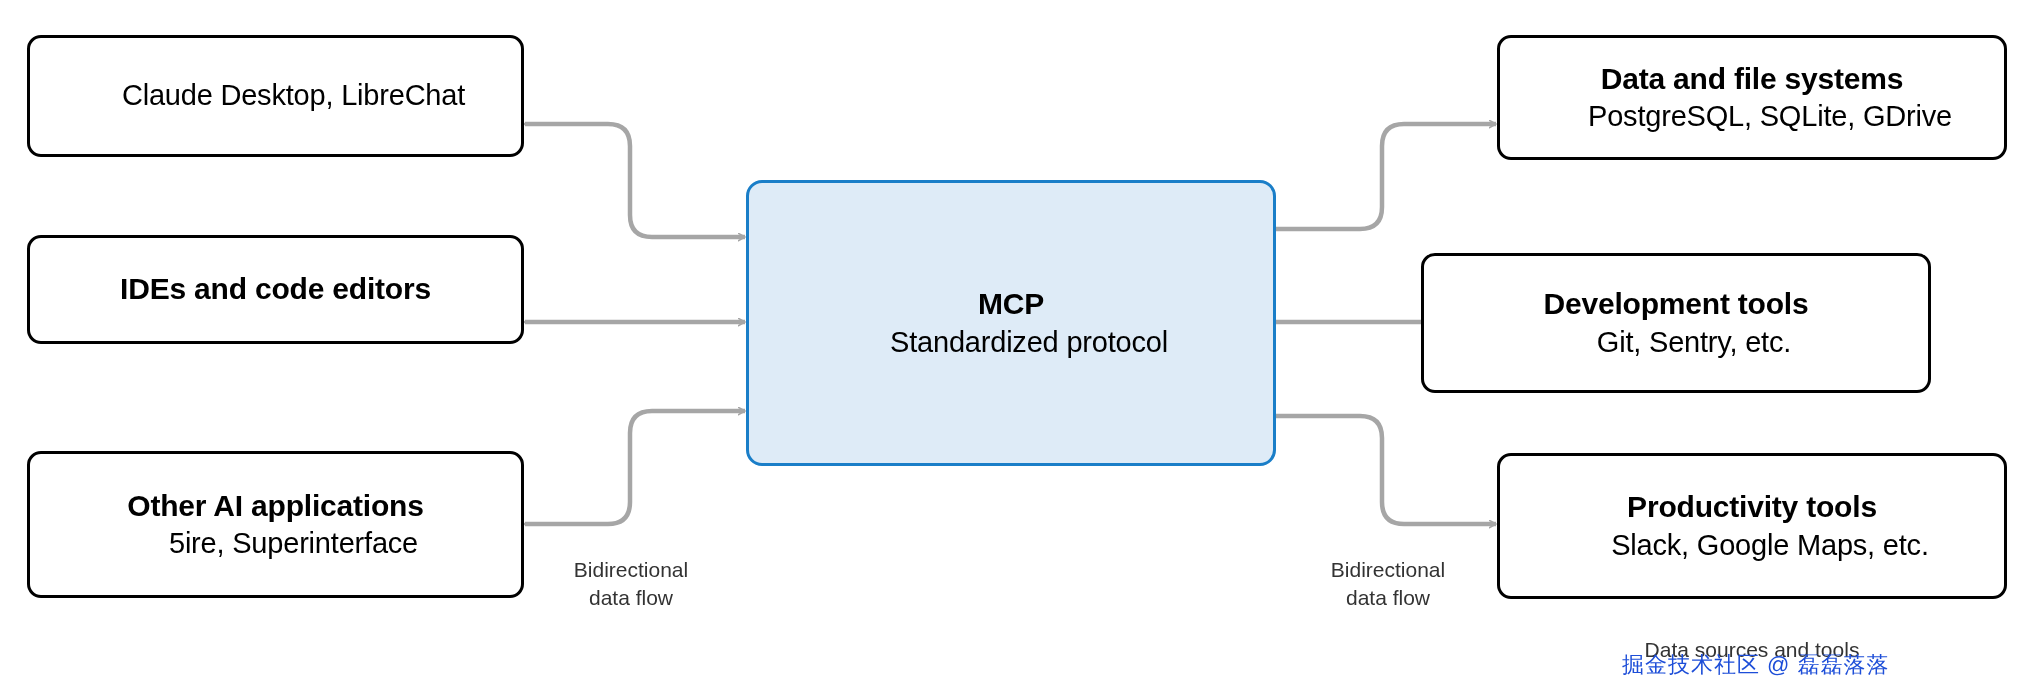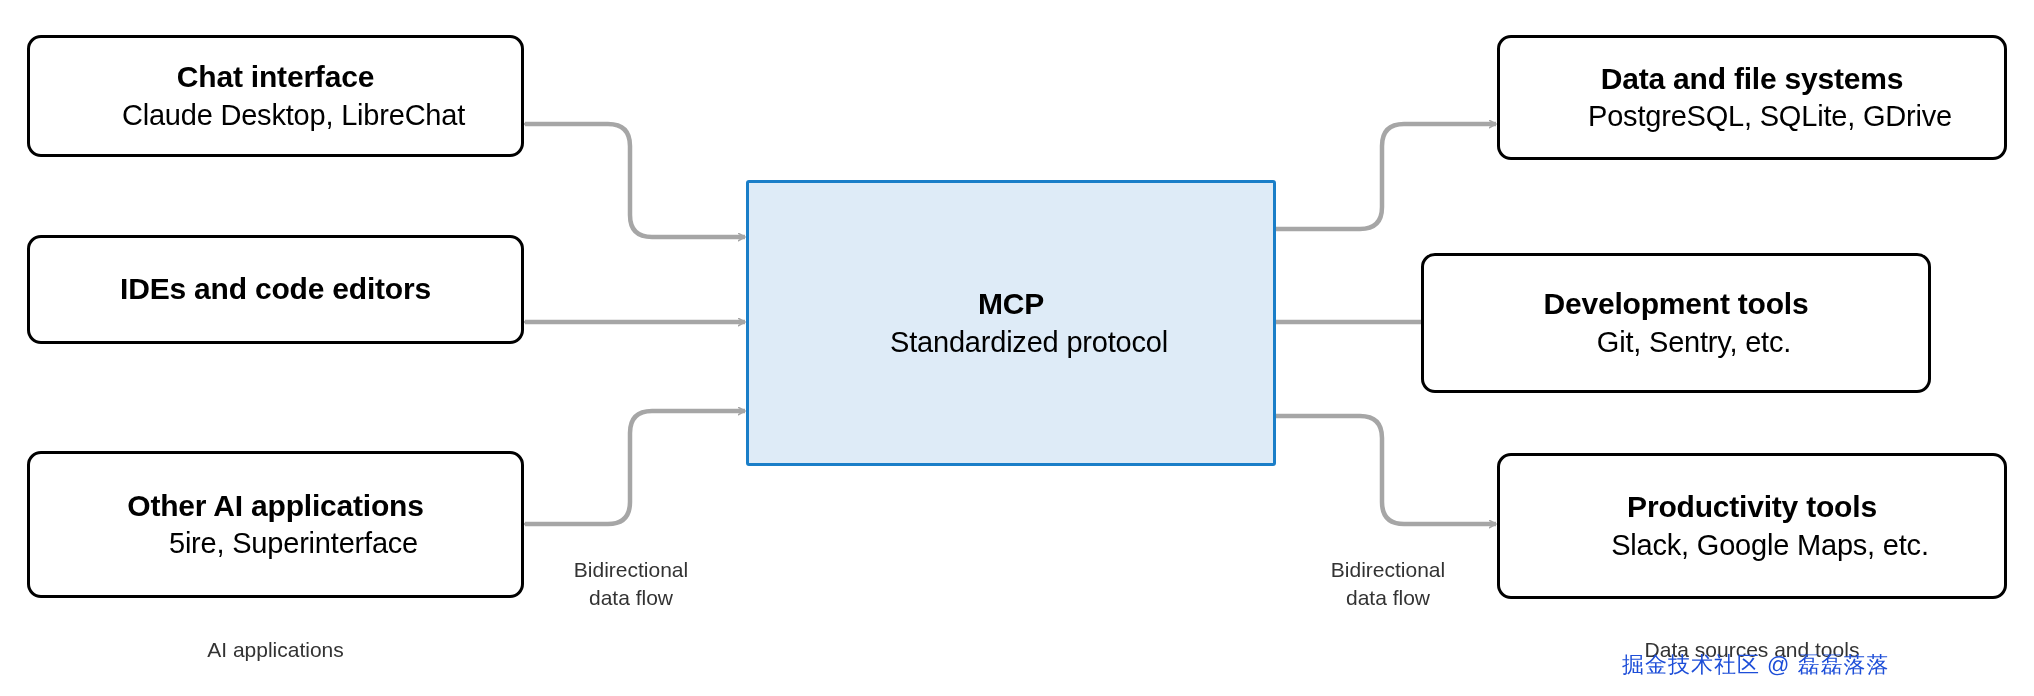--- a/index.html
+++ b/index.html
@@ -50,21 +50,21 @@
     font-size: 29px;
     font-weight: 400;
     color: #000000;
     letter-spacing: -0.2px;
     white-space: nowrap;
     margin-left: 36px;
   }
   .node.center {
     border: 3px solid #1a7ec8;
     background: #deebf7;
-    border-radius: 3px;
+    border-radius: 16px;
   }
   .node.center .title { font-size: 30px; }
   .node.center .subtitle { font-size: 29px; }
 
   .flow-label {
     position: absolute;
     font-size: 21px;
     color: #333333;
     text-align: center;
     line-height: 1.32;
@@ -110,21 +110,20 @@
 
       <path d="M 1276 229 L 1360 229 Q 1382 229 1382 207 L 1382 146 Q 1382 124 1404 124 L 1496 124" marker-start="url(#atail)" marker-end="url(#ahead)"></path>
 
       <path d="M 1276 322 L 1496 322" marker-start="url(#atail)" marker-end="url(#ahead)"></path>
 
       <path d="M 1276 416 L 1360 416 Q 1382 416 1382 438 L 1382 502 Q 1382 524 1404 524 L 1496 524" marker-start="url(#atail)" marker-end="url(#ahead)"></path>
     </g>
   </svg>
 
   <div class="node" style="left:27px; top:35px; width:497px; height:122px;">
-    <div class="title">Chat interface</div>
     <div class="subtitle">Claude Desktop, LibreChat</div>
   </div>
 
   <div class="node" style="left:27px; top:235px; width:497px; height:109px;">
     <div class="title">IDEs and code editors</div>
   </div>
 
   <div class="node" style="left:27px; top:451px; width:497px; height:147px;">
     <div class="title">Other AI applications</div>
     <div class="subtitle">5ire, Superinterface</div>
@@ -153,19 +152,18 @@
   <div class="flow-label" style="left:556px; top:556px; width:150px;">
     <div>Bidirectional</div>
     <div>data flow</div>
   </div>
 
   <div class="flow-label" style="left:1313px; top:556px; width:150px;">
     <div>Bidirectional</div>
     <div>data flow</div>
   </div>
 
-  <div class="group-label" style="left:27px; top:638px; width:497px;">AI applications</div>
 
   <div class="group-label" style="left:1497px; top:638px; width:510px;">Data sources and tools</div>
 
   <div class="watermark" style="left:1622px; top:650px;">掘金技术社区 @ 磊磊落落</div>
 
 </div>
 
 </body></html>

